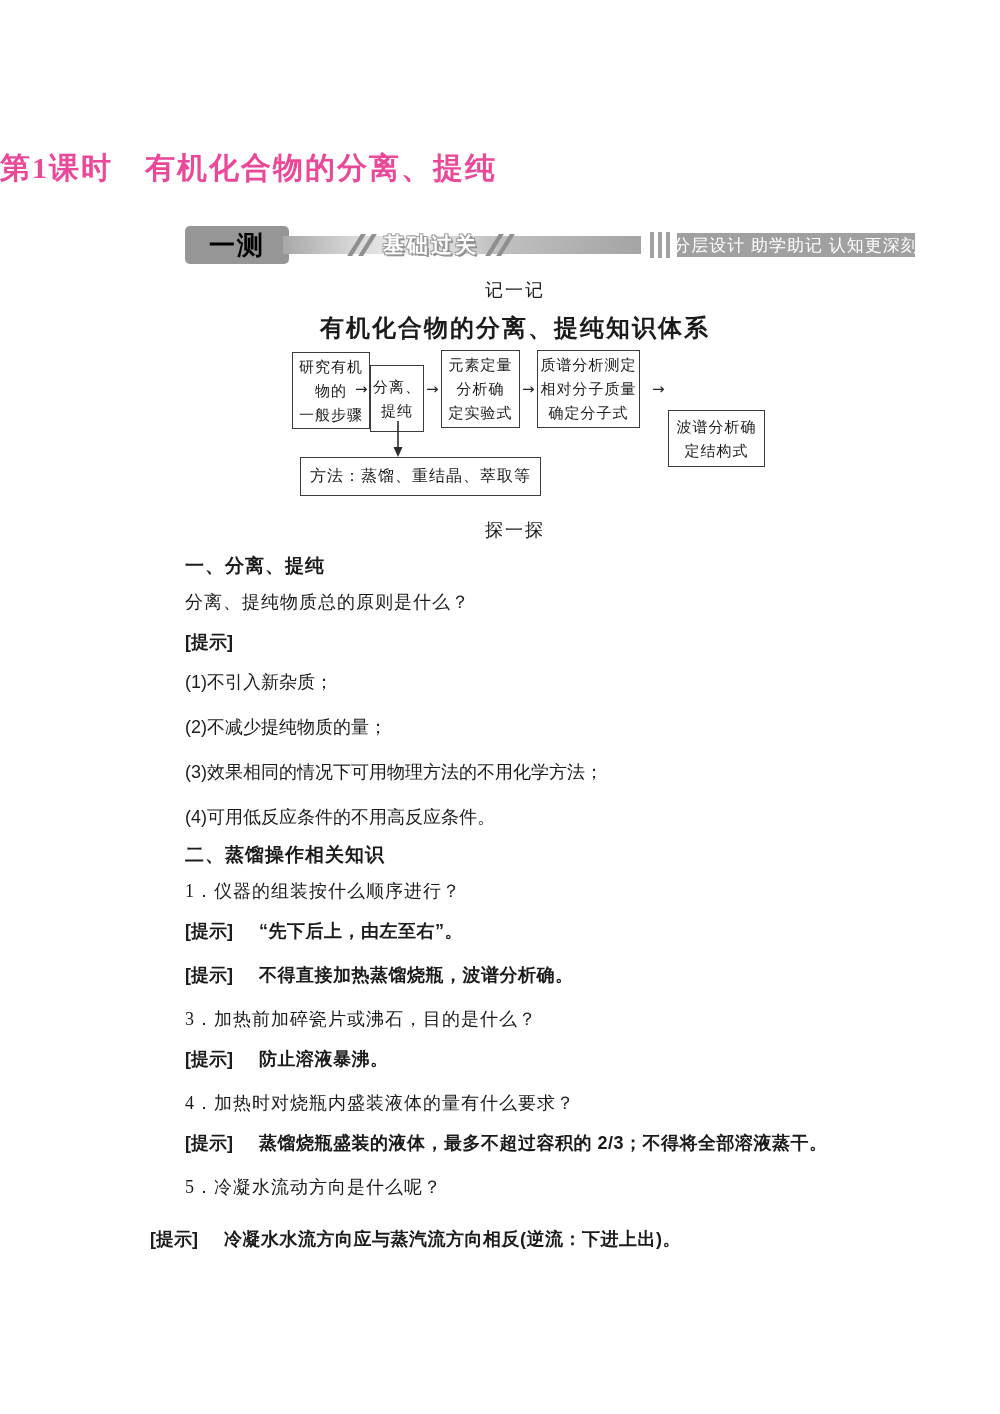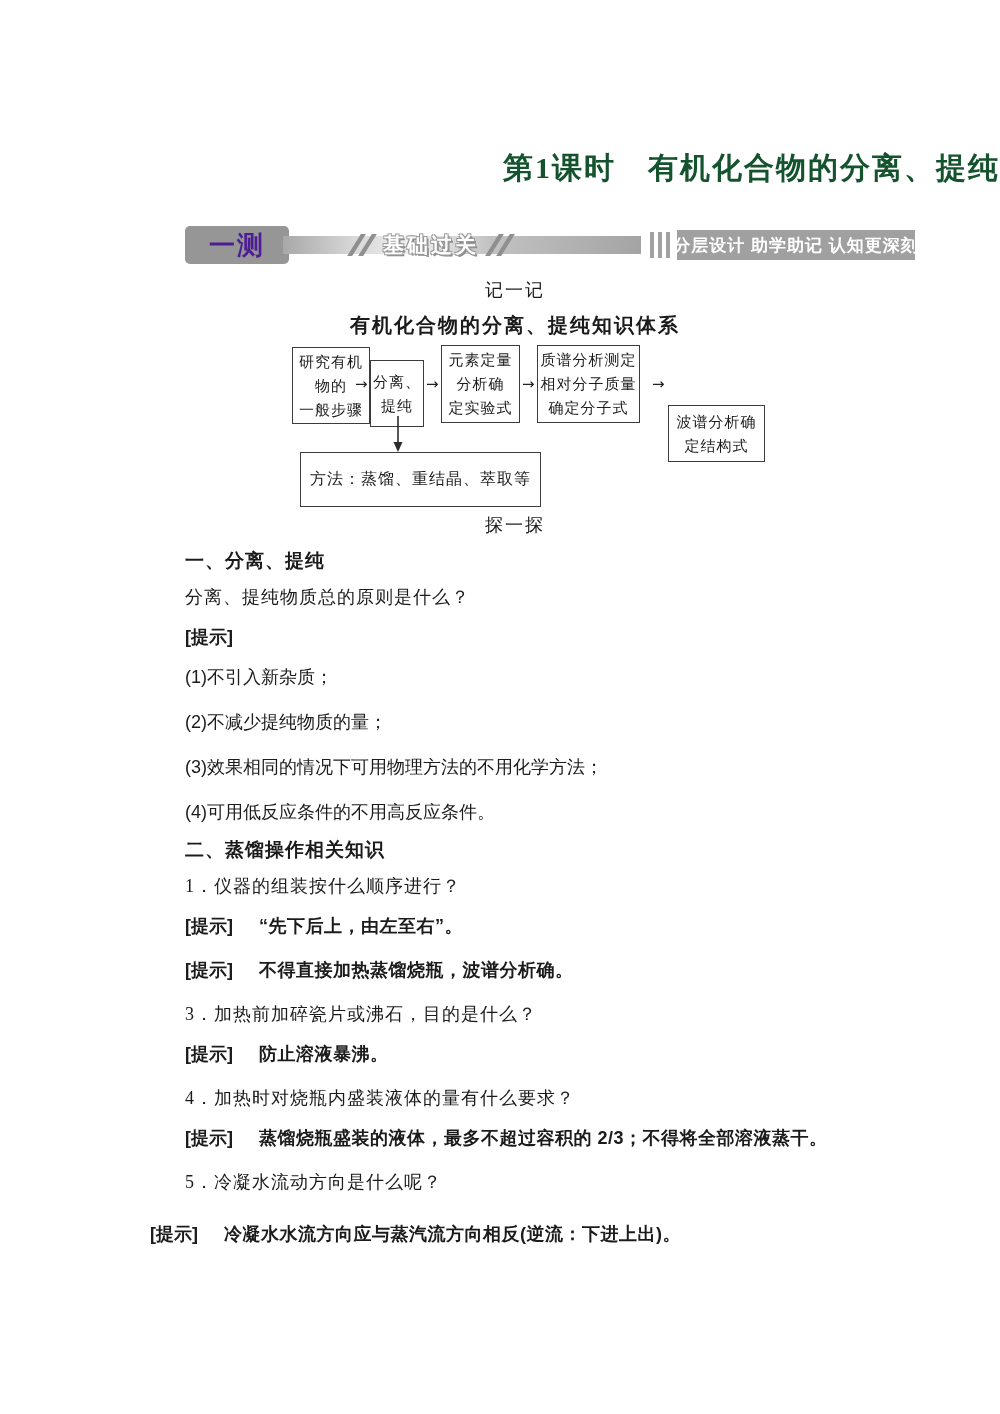--- a/index.html
+++ b/index.html
@@ -10,41 +10,41 @@
     height: 1414px;
     background: #ffffff;
     font-family: "Liberation Serif", "DejaVu Serif", serif;
     color: #1b1b1b;
     overflow: hidden;
   }
   
   .title {
     position: absolute;
     top: 148px; left: 0; right: 0;
-    text-align: right;
+    text-align: left;
     font-family: "Liberation Serif", "DejaVu Serif", serif;
     font-weight: 700;
     font-size: 30px;
     letter-spacing: 2px;
-    color: #14532d;
+    color: #ec4899;
   }
   
   .banner {
     position: absolute;
     top: 226px; left: 185px;
     width: 730px; height: 38px;
     display: flex;
     align-items: center;
   }
   .banner-tab {
     width: 104px; height: 38px;
     background: #969696;
     border-radius: 5px;
     display: flex; align-items: center; justify-content: center;
-    color: #4c1d95;
+    color: #000000;
     font-family: "Liberation Sans", "DejaVu Sans", sans-serif;
     font-weight: 700;
     font-size: 26px;
     letter-spacing: 2px;
     flex: 0 0 auto;
   }
   .banner-bar {
     flex: 1 1 auto;
     height: 18px;
     margin-left: -6px;
@@ -71,42 +71,42 @@
   }
   .banner-sep { display: flex; margin: 0 5px 0 7px; }
   .banner-sep i {
     display: inline-block;
     width: 4px; height: 26px;
     background: #a2a2a2;
     margin: 0 2px;
   }
   .banner-right {
     flex: 0 0 auto;
-    width: 238px; height: 30px;
+    width: 238px; height: 24px;
     background: #a0a0a0;
     display: flex; align-items: center; justify-content: center;
     color: #ffffff;
     font-family: "Liberation Sans", "DejaVu Sans", sans-serif;
-    font-weight: 700;
+    font-weight: 400;
     font-size: 17px;
     letter-spacing: 1px;
     white-space: nowrap;
   }
   
   .content {
     position: absolute;
     top: 278px; left: 150px;
     width: 730px;
   }
   .center { text-align: center; }
   .serif-head { font-size: 18px; letter-spacing: 2px; margin-bottom: 10px; }
   .subtitle {
     font-family: "Liberation Sans", "DejaVu Sans", sans-serif;
     font-weight: 700;
-    font-size: 20px;
+    font-size: 24px;
     letter-spacing: 2px;
     margin-bottom: 0;
   }
   .explore-head { margin-top: 14px; margin-bottom: 12px; }
   
   .flowchart { position: relative; height: 160px; }
   .fbox {
     position: absolute;
     border: 1px solid #3c3c3c;
     display: flex;
@@ -130,21 +130,21 @@
     font-family: "DejaVu Sans", sans-serif;
     font-size: 15px;
     color: #222;
   }
   .a1 { left: 205px; } .a2 { left: 276px; } .a3 { left: 372px; } .a4 { left: 502px; }
   .down-arrow { position: absolute; left: 242px; top: 77px; }
   .method-box {
     position: absolute;
     left: 150px; top: 113px;
     border: 1px solid #3c3c3c;
-    padding: 16px 9px;
+    padding: 8px 9px;
     font-size: 16px;
     letter-spacing: 1px;
     white-space: nowrap;
     background: #fff;
   }
   
   .sec-title {
     font-family: "Liberation Sans", "DejaVu Sans", sans-serif;
     font-weight: 700;
     font-size: 19px;

